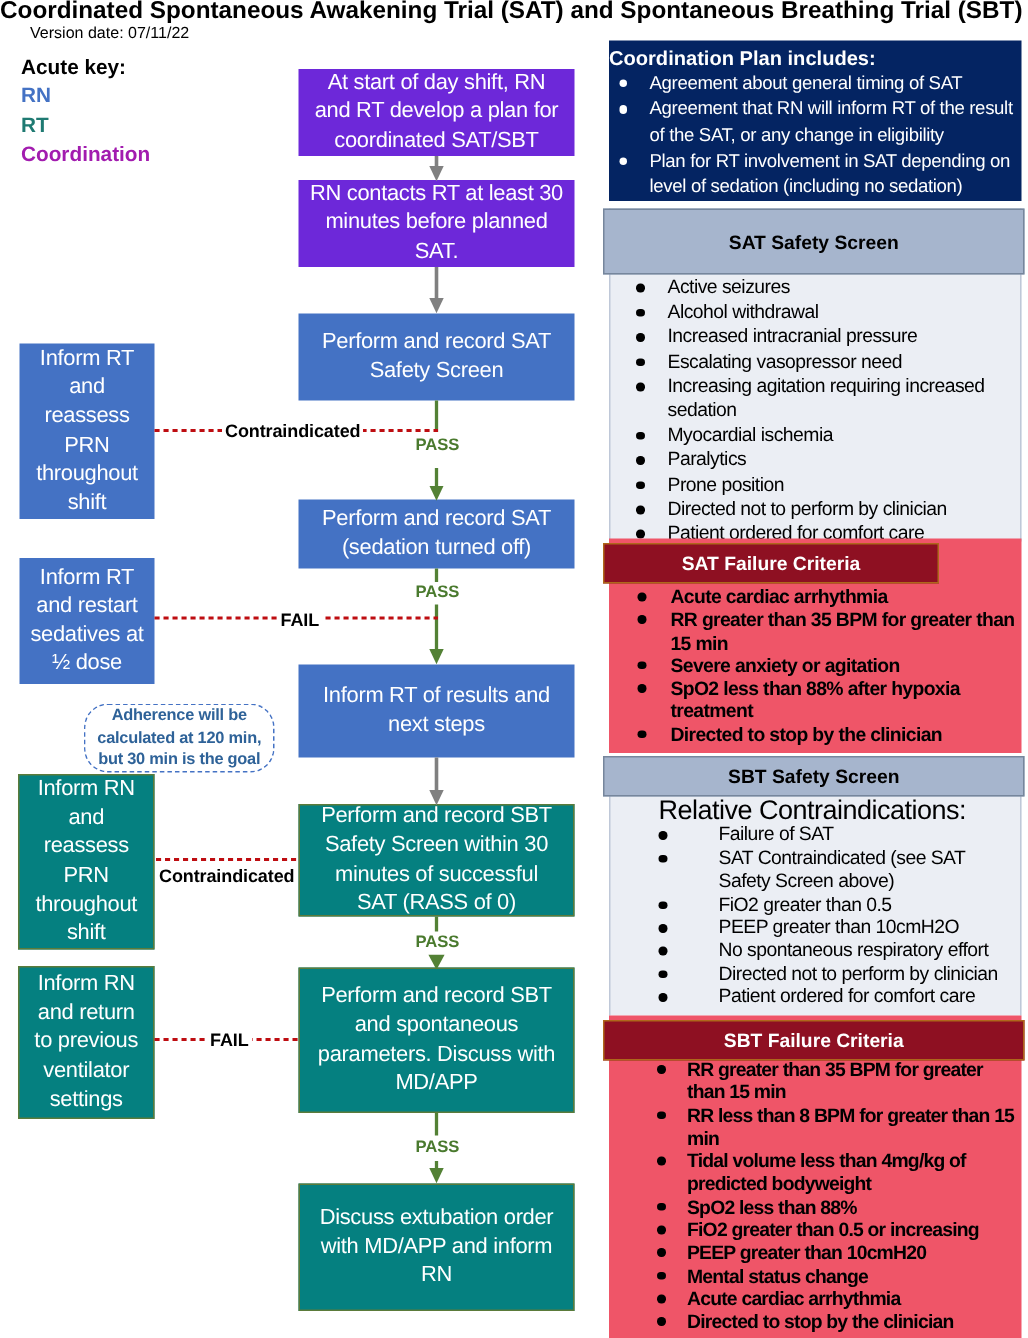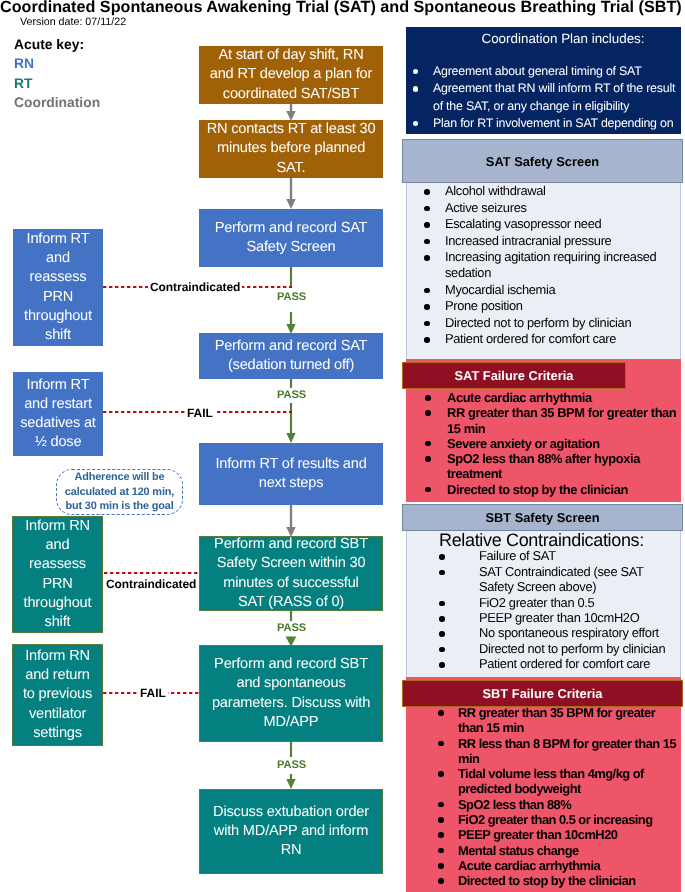--- a/index.html
+++ b/index.html
@@ -13,49 +13,49 @@
          color:#000;letter-spacing:0.003px;white-space:nowrap;line-height:17px;}
   #version{left:20px;top:15.5px;font-size:10.7px;font-weight:normal;color:#000;
            line-height:13px;text-align:center;}
 
   
   #ckey{left:14px;top:35px;width:170px;}
   #ckey div{font-weight:bold;line-height:19.4px;font-size:13.85px;}
   .k-title{color:#000;}
   .k-rn{color:#4472C4;}
   .k-rt{color:#1F7A72;}
-  .k-co{color:#737373;}
+  .k-co{color:#a21caf;}
 
   
   .fbox{white-space:pre-line;display:flex;align-items:center;justify-content:center;text-align:center;
         color:#ffffff;font-size:14.6px;line-height:19.2px;padding:1px 2px;
         letter-spacing:-0.2px;}
-  .navy{background:#a16207;}
+  .navy{background:#6d28d9;}
   .blue{background:#4472C4;}
   .teal{background:#058080;border:1.2px solid #5B7B3A;}
 
   
   #note{white-space:pre-line;border:1.7px dashed #4472C4;border-radius:16px;color:#2E6298;
         font-size:10.9px;line-height:14.9px;text-align:center;font-weight:600;
         display:flex;align-items:center;justify-content:center;padding:1px 5px;
         letter-spacing:-0.15px;}
   .lbl{position:absolute;font-size:11.1px;font-weight:bold;color:#4A7A2E;
        letter-spacing:-0.05px;}
   .dlbl{position:absolute;font-size:12px;font-weight:bold;color:#000000;
         background:#fff;padding:0 2px;letter-spacing:-0.07px;}
 
   
   #coordplan{background:#042462;color:#fff;}
-  #coordplan .cp-title{text-align:center;font-weight:normal;font-size:13.4px;
-      line-height:17px;padding-top:3px;padding-left:39px;}
+  #coordplan .cp-title{font-weight:bold;font-size:13.4px;
+      line-height:17px;padding-top:3px;}
   .ul{margin:0;padding:0;list-style:none;}
   .ul li{position:relative;padding-left:31px;font-size:11.9px;line-height:16.4px;}
   .ul li .bu{position:absolute;left:16px;top:6px;width:5px;height:5px;
       border-radius:50%;background:currentColor;font-size:0;line-height:0;}
-  #coordplan .ul{margin-top:16px;}
+  #coordplan .ul{margin-top:0;}
   #coordplan .ul li{padding-left:27px;font-size:12.4px;line-height:17.3px;
       padding-right:4px;letter-spacing:-0.22px;}
   #coordplan .ul li .bu{left:7px;top:6px;width:5.4px;height:5.4px;}
 
   .schead{background:#A6B5CD;border:1px solid #76869C;text-align:center;
       font-weight:bold;font-size:12.85px;color:#000;display:flex;
       align-items:center;justify-content:center;}
   .scbody{background:#EBEEF4;border-left:1px solid #BFC8D8;
       border-right:1px solid #BFC8D8;color:#000;}
   .scbody .rc{font-size:18px;line-height:16.4px;padding-left:11px;padding-top:3px;
@@ -169,26 +169,27 @@
   <ul class="ul">
     <li><span class="bu">•</span><span>Agreement about general timing of SAT</span></li>
     <li><span class="bu">•</span><span>Agreement that RN will inform RT of the result of the SAT, or any change in eligibility</span></li>
     <li><span class="bu">•</span><span>Plan for RT involvement in SAT depending on level of sedation (including no sedation)</span></li>
   </ul>
 </div>
 
 <div class="abs scbody" style="left:406px;top:139px;width:275px;height:222px;">
   <div class="rc" style="margin-top:25px;">Relative Contraindications:</div>
   <ul class="ul" id="sat-safety-list">
+      <li><span class="bu">•</span><span>Active seizures</span></li>
       <li><span class="bu">•</span><span>Alcohol withdrawal</span></li>
-      <li><span class="bu">•</span><span>Active seizures</span></li>
+      <li><span class="bu">•</span><span>Increased intracranial pressure</span></li>
       <li><span class="bu">•</span><span>Escalating vasopressor need</span></li>
-      <li><span class="bu">•</span><span>Increased intracranial pressure</span></li>
       <li><span class="bu">•</span><span>Increasing agitation requiring increased sedation</span></li>
       <li><span class="bu">•</span><span>Myocardial ischemia</span></li>
+      <li><span class="bu">•</span><span>Paralytics</span></li>
       <li><span class="bu">•</span><span>Prone position</span></li>
       <li><span class="bu">•</span><span>Directed not to perform by clinician</span></li>
       <li><span class="bu">•</span><span>Patient ordered for comfort care</span></li>
     </ul>
 </div>
 <div class="abs schead" style="left:402px;top:139px;width:281px;height:44px;">
   <span>SAT Safety Screen</span>
 </div>
 
 <div class="abs fcbody" style="left:406px;top:359px;width:275px;height:143px;">

